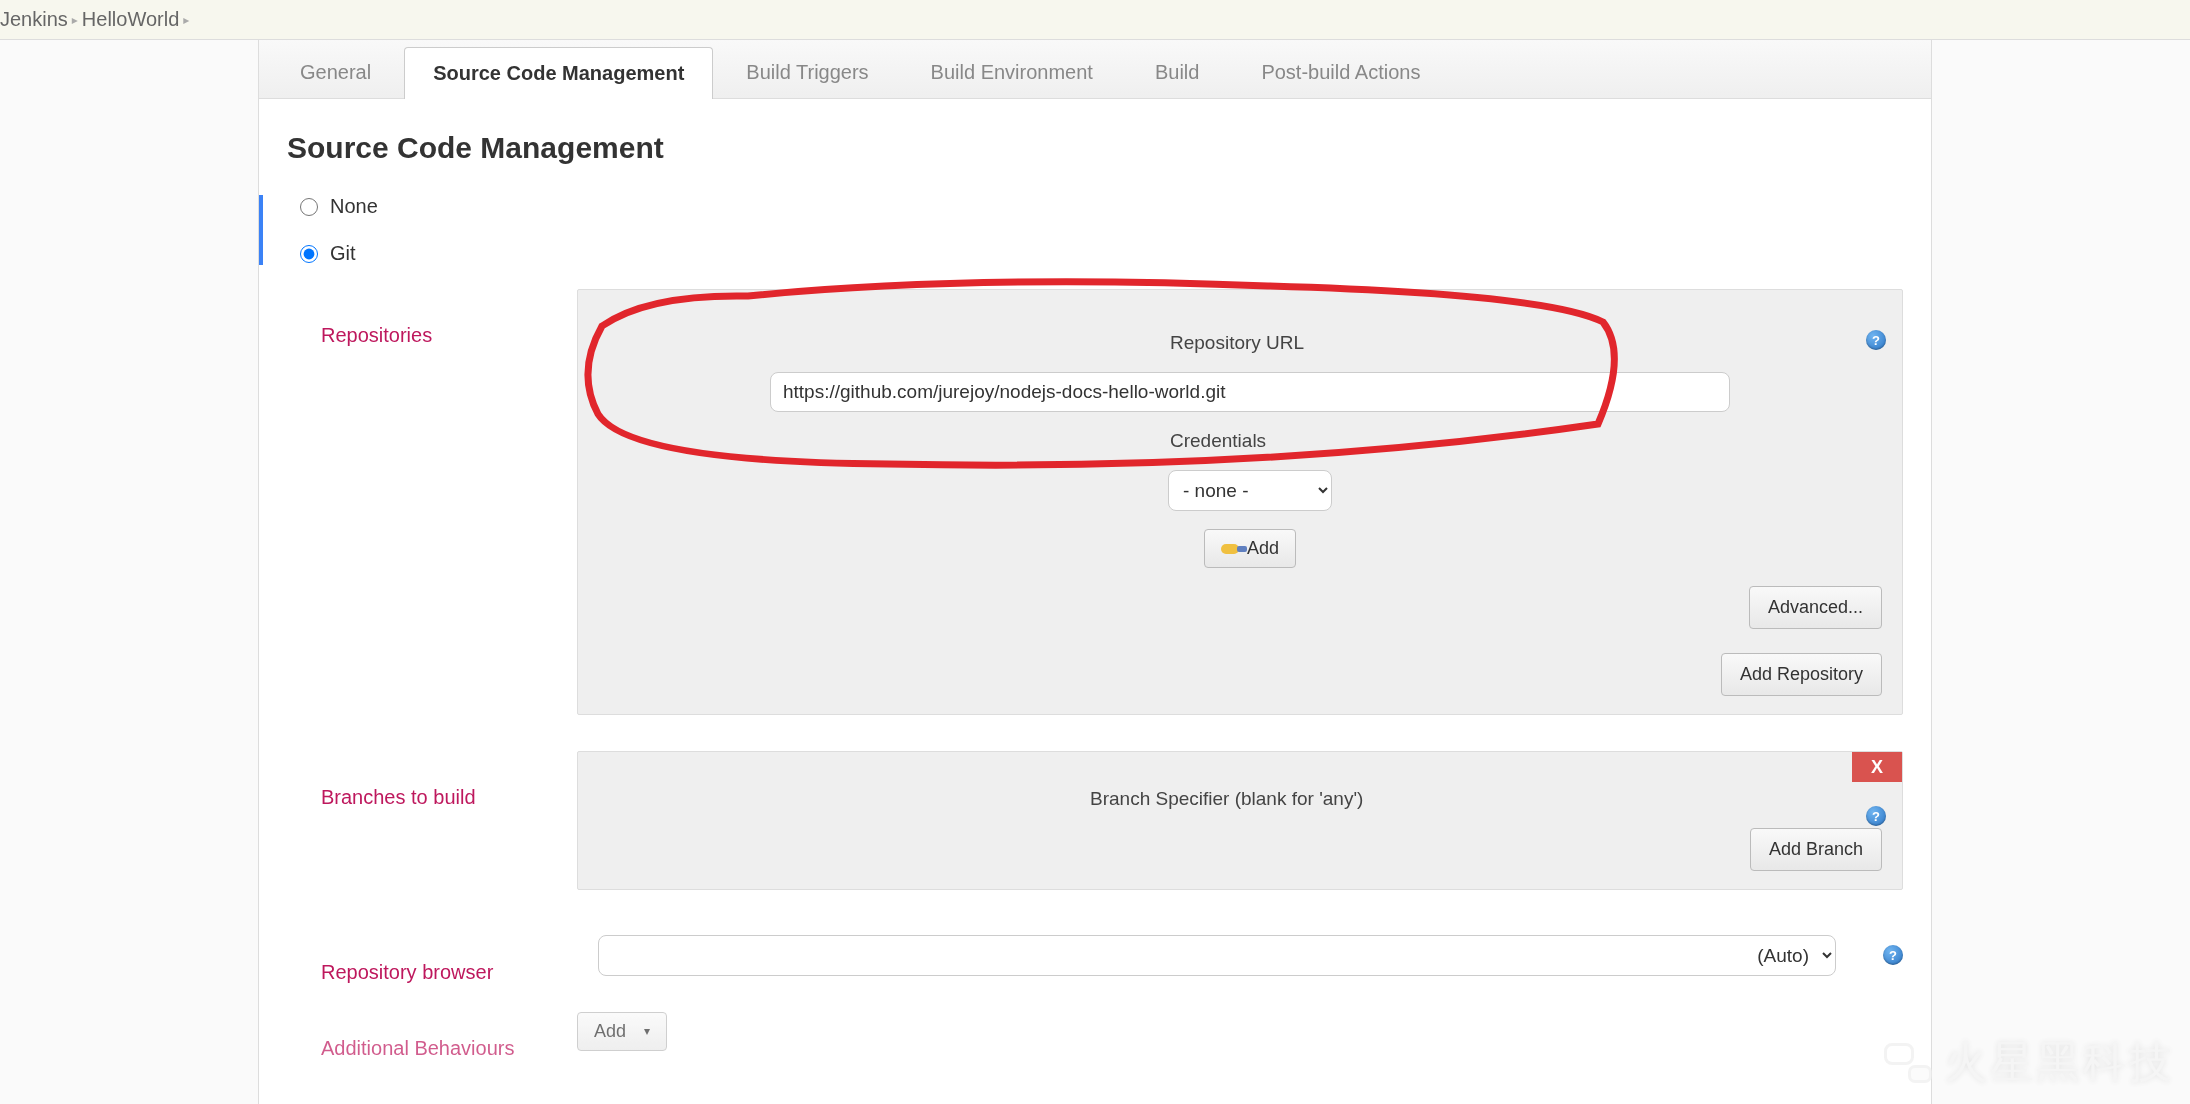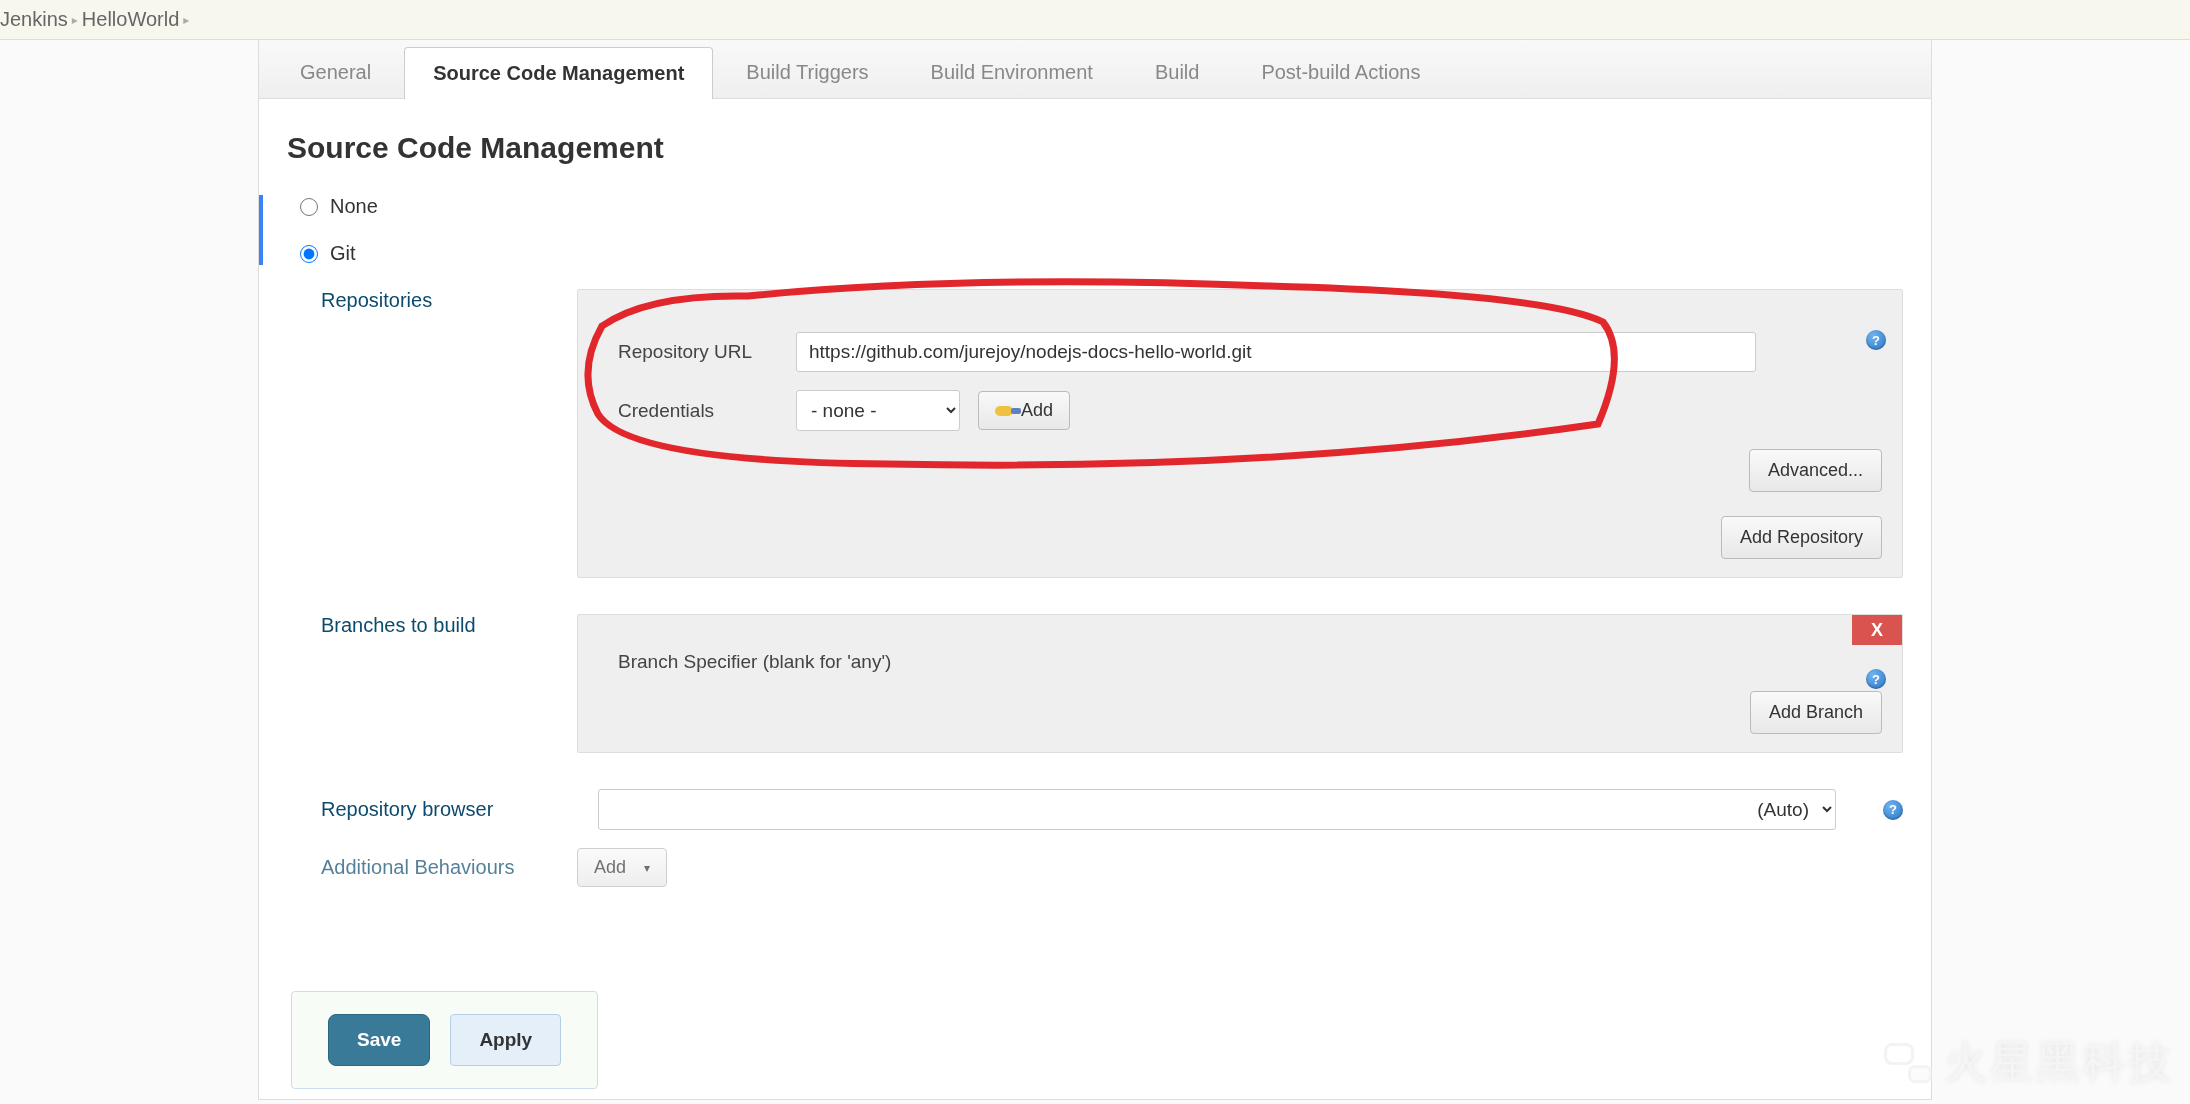--- a/index.html
+++ b/index.html
@@ -74,27 +74,28 @@
     border-radius: 2px;
     position: relative;
     padding: 18px 20px 18px 40px;
     margin-bottom: 18px;
   }
   .field-row {
     display: flex;
     align-items: center;
     gap: 18px;
     margin: 18px 0;
+    flex-direction: column;
   }
   .field-label { color: #444; font-size: 19px; min-width: 160px; }
-  .header-label { color:#0c4a6e; font-size:20px; min-width:230px;}
+  .header-label { color:#be185d; font-size:20px; min-width:230px;margin-top:35px;}
   .text-input, .select-input {
     background: #fff;
     border: 1px solid #ccc;
-    border-radius: 3px;
+    border-radius: 8px;
     padding: 8px 12px;
     font-size: 19px;
     color:#333;
   }
   .repo-url-input { width: 960px; }
   .branch-input { width: 790px; }
   .select-input { padding: 8px 10px; }
   .cred-select { width: 164px; }
   .browser-select { width: 1499px; text-align: right; }
   .btn {

